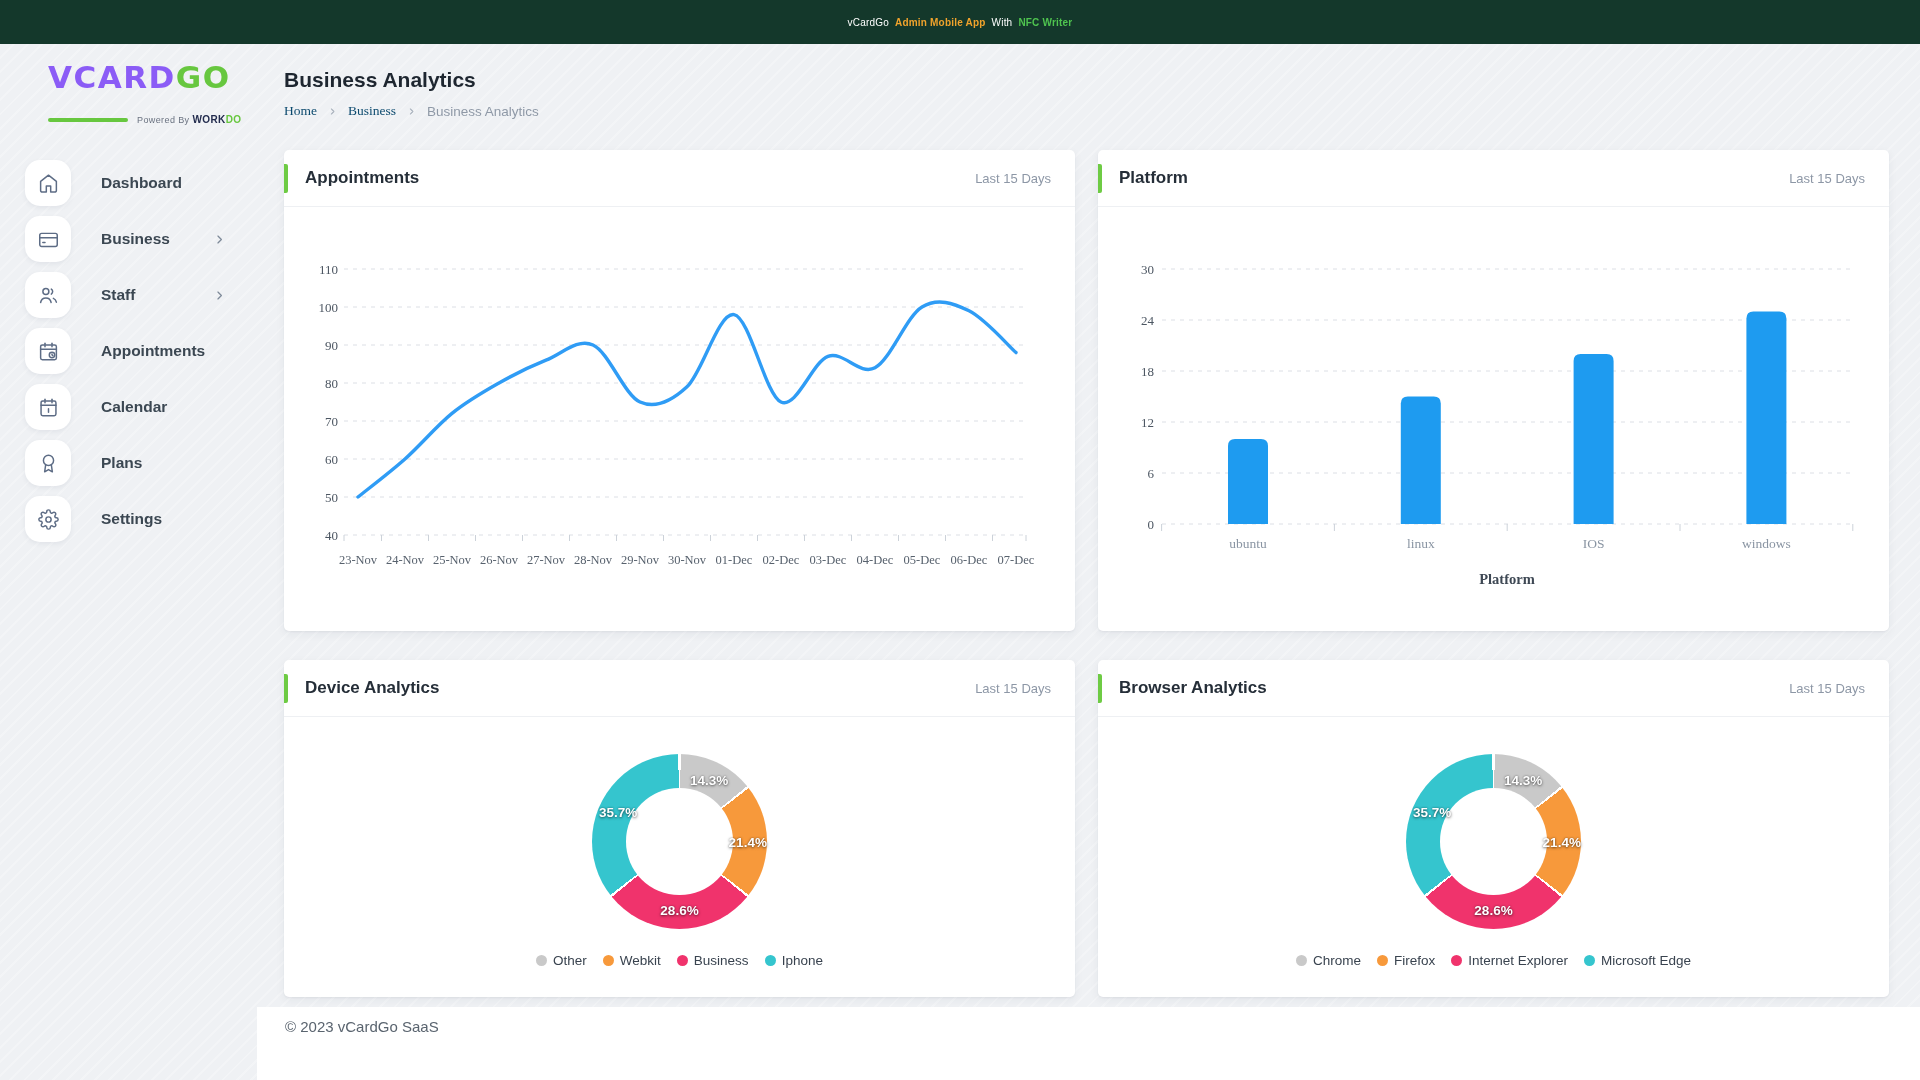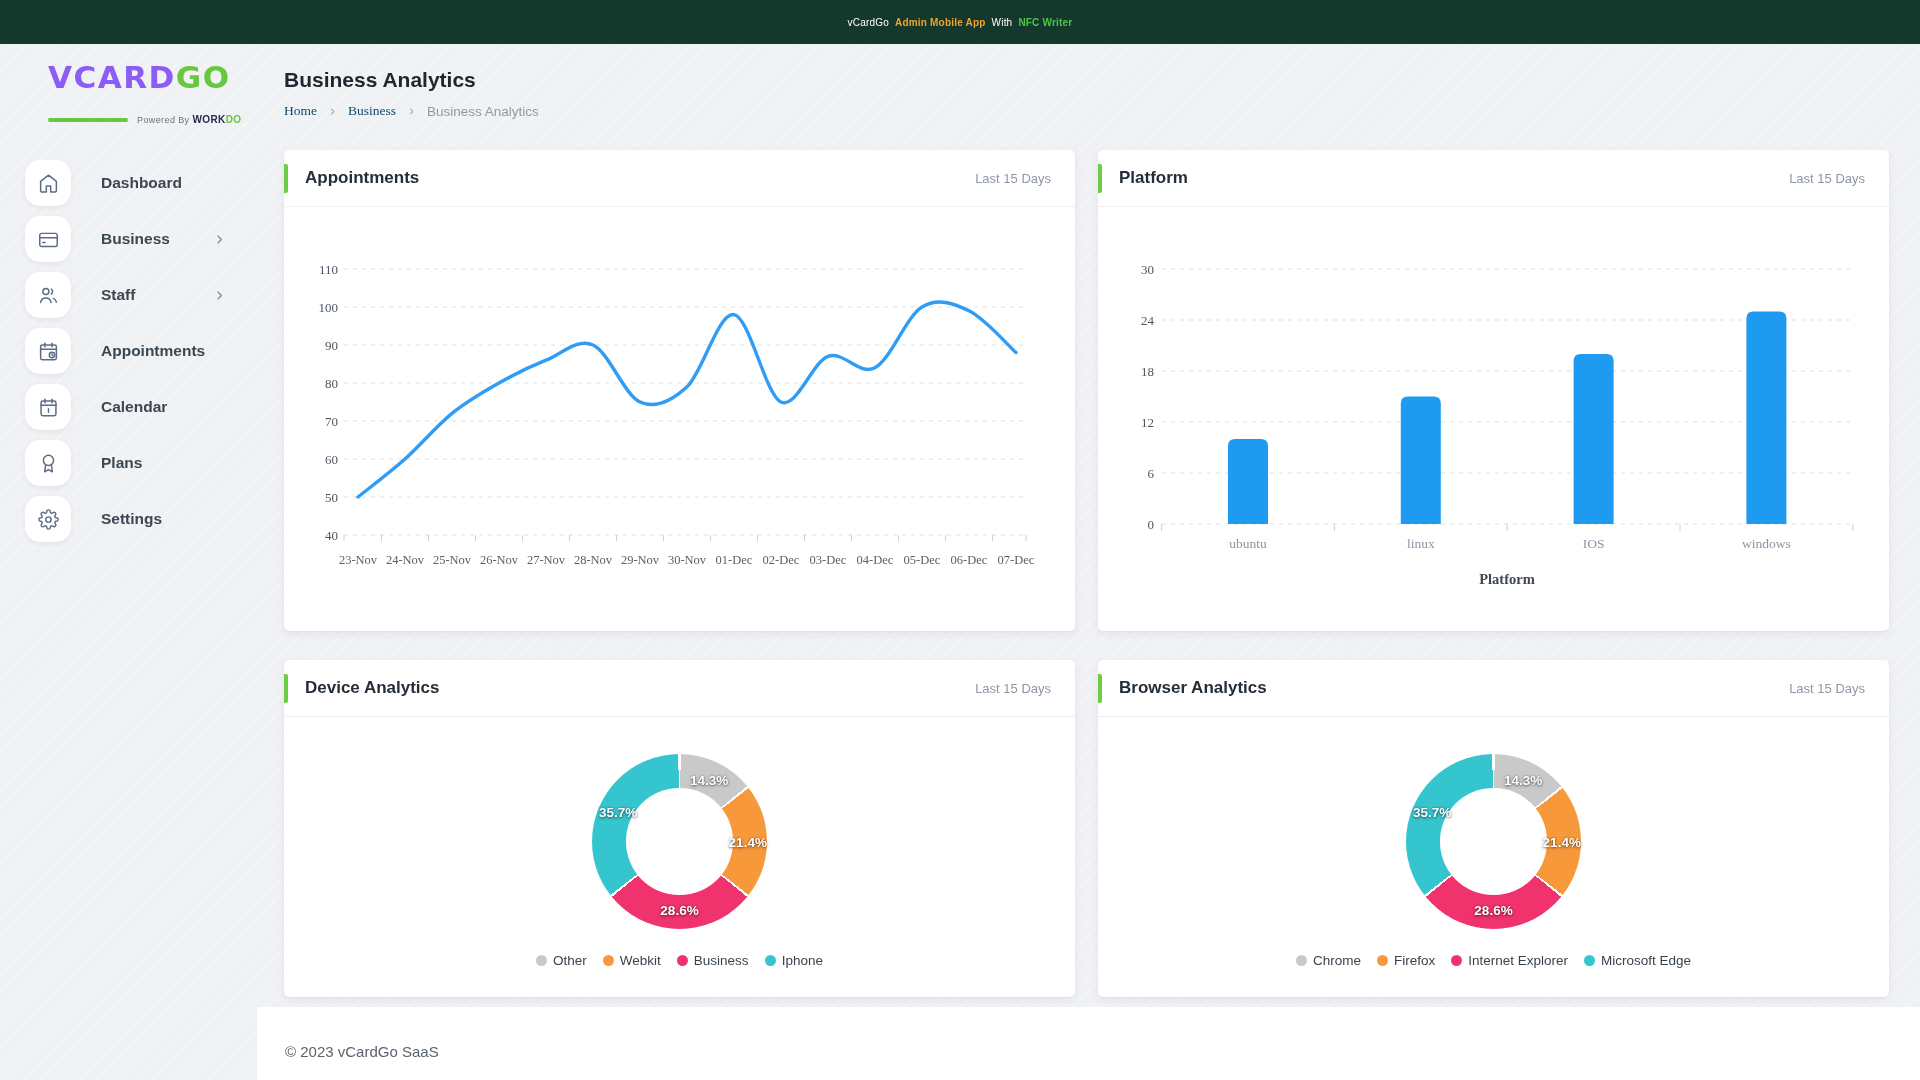--- a/index.html
+++ b/index.html
@@ -66,21 +66,21 @@
   .donut-wrap { display:flex; flex-direction:column; align-items:center; padding-top:37px; }
   .donut { width:175px; height:175px; border-radius:50%; position:relative; }
   .donut-hole { position:absolute; inset:19.6%; border-radius:50%; background:#fff; }
   .donut-label { position:absolute; transform:translate(-50%,-50%); font-size:13.5px; font-weight:700; color:#fff;
                  text-shadow:0 1px 3px rgba(0,0,0,.5), 0 0 2px rgba(0,0,0,.35); white-space:nowrap; }
   .legend { display:flex; align-items:flex-start; gap:16px; margin-top:24px; }
   .legend-item { display:flex; align-items:center; cursor:pointer; }
   .legend-dot { width:11px; height:11px; border-radius:50%; display:inline-block; margin-right:6px; }
   .legend-label { font-size:13.5px; color:#39434f; }
 
-  .footer { flex:1; background:#fff; margin:10px -31px 0 -27px; padding:36px 0 0 28px; font-size:15px; color:#5a646f; }
+  .footer { flex:1; background:#fff; margin:10px -31px 0 -27px; padding:11px 0 0 28px; font-size:15px; color:#5a646f; }
 </style>
 </head>
 <body>
 
 <div class="topbar">
   <div class="topbar-text">
     <span>vCardGo</span><b class="hl-orange">Admin Mobile App</b><span>With</span><b class="hl-green">NFC Writer</b>
   </div>
 </div>
 

